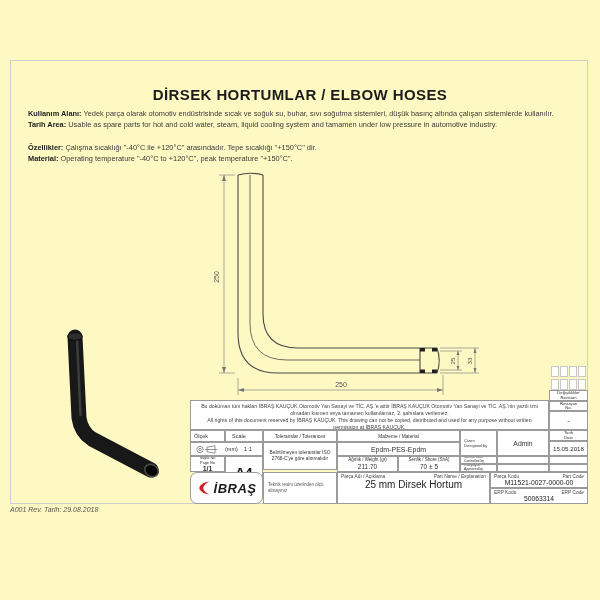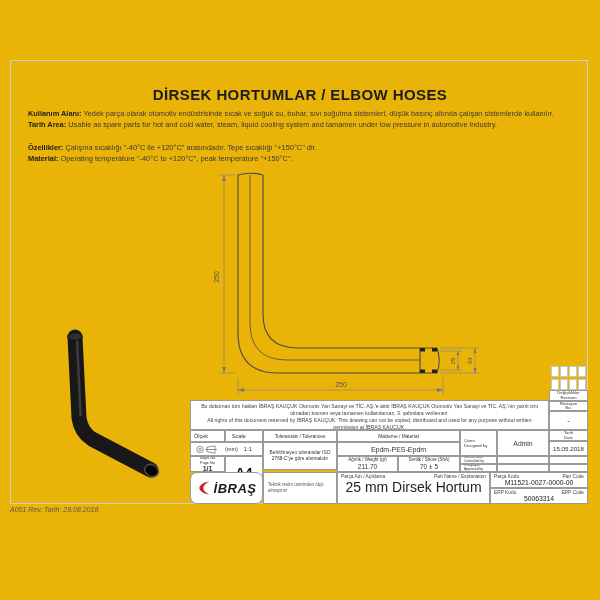--- a/index.html
+++ b/index.html
@@ -1,16 +1,16 @@
 <!DOCTYPE html>
 <html><head>
 <meta charset="utf-8">
 <style>
   html,body{margin:0;padding:0;background:#fdfdfd;}
-  .sheet{position:relative;width:600px;height:600px;background:#eab308;overflow:hidden;
+  .sheet{position:relative;width:600px;height:600px;background:#fef9c3;overflow:hidden;
          font-family:"Liberation Sans", sans-serif;color:#333;}
   .abs{position:absolute;box-sizing:border-box;}
   .frame{left:10px;top:60px;width:578px;height:444px;border:1px solid #cfcfcf;}
   .doc-title{left:0;top:86px;width:600px;text-align:center;font-size:15px;font-weight:bold;
              letter-spacing:.4px;color:#1c1c1c;}
   .desc{left:28px;width:550px;font-size:7.4px;line-height:11px;color:#3a3a3a;}
   .desc1{top:108px;}
   .desc2{top:142px;}
   .desc b{color:#222;}
   .footer-note{left:10px;top:506px;font-size:7px;font-style:italic;color:#555;}
@@ -52,21 +52,21 @@
                     display:flex;flex-direction:column;justify-content:center;padding-left:3px;}
   #c-approved-value{left:497px;top:464px;width:52px;height:8px;}
   #c-hempty1{left:549px;top:456px;width:39px;height:8px;}
   #c-hempty2{left:549px;top:464px;width:39px;height:8px;}
   #c-logo{left:190px;top:472px;width:73px;height:32px;display:flex;align-items:center;justify-content:center;gap:2px;border-radius:7px;}
   #c-logo .logotext{font-size:13px;font-weight:bold;font-style:italic;color:#1a1a1a;letter-spacing:.5px;}
   #c-note{left:263px;top:472px;width:74px;height:32px;font-size:4.5px;color:#555;line-height:1.3;
           display:flex;flex-direction:column;justify-content:center;padding-left:4px;}
   #c-partname{left:337px;top:472px;width:153px;height:32px;padding:1px 3px;}
   .hdrrow{display:flex;justify-content:space-between;font-size:4.8px;color:#444;}
-  #c-partname .pn{font-size:14px;text-align:center;line-height:1.25;color:#222;}
+  #c-partname .pn{font-size:10px;text-align:center;line-height:1.25;color:#222;}
   #c-partcode{left:490px;top:472px;width:98px;height:16px;padding:1px 3px;}
   #c-partcode .pc, #c-erp .pc{font-size:6.8px;text-align:center;color:#222;}
   #c-erp{left:490px;top:488px;width:98px;height:16px;padding:1px 3px;}
   svg text{font-family:"Liberation Sans", sans-serif;}
 </style>
 </head>
 <body>
 
 <div class="sheet">
 

